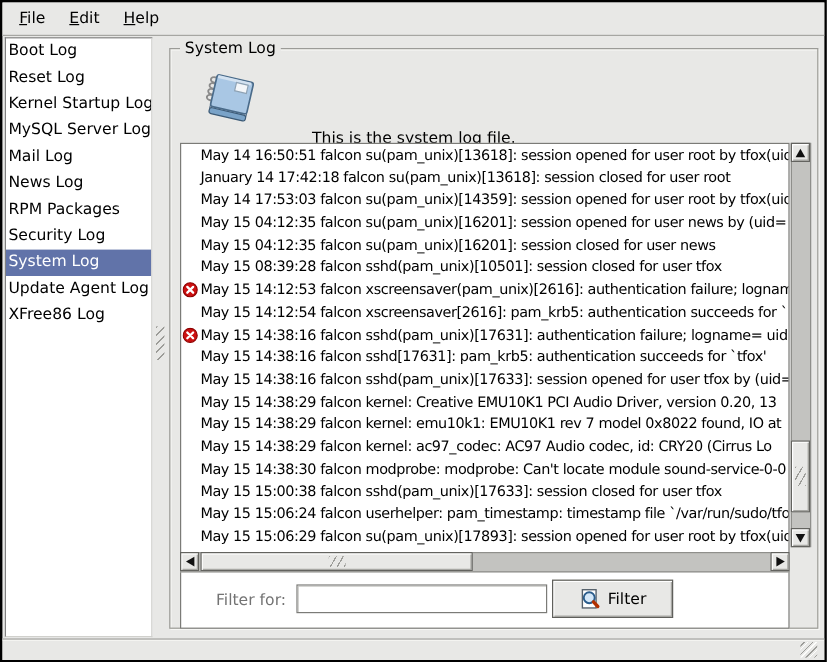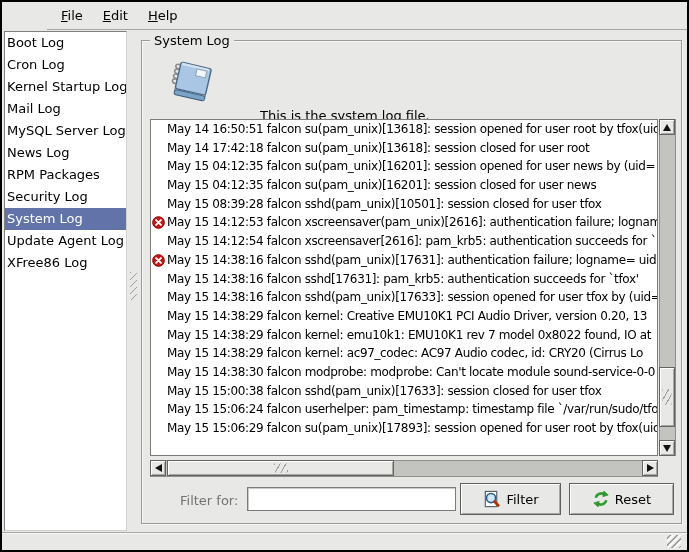--- a/index.html
+++ b/index.html
@@ -8,21 +8,21 @@
 
   .window {
     position:relative; width:689px; height:552px;
     background:#e8e8e6; border:2px solid #000; overflow:hidden;
   }
 
   
   .menubar {
     position:absolute; left:0; top:0; right:0; height:28px;
     display:flex; align-items:center; padding-left:4px;
-    background:#e8e8e6; border-bottom:1px solid #a6a6a2;margin-left:45px;
+    background:#e8e8e6; border-bottom:1px solid #a6a6a2;
   }
   .menu-item {
     font-size:13px; color:#000; padding:4px 10px; cursor:default;
   }
   .menu-item u { text-decoration:underline; }
 
   
   .sidebar {
     position:absolute; left:2px; top:29px; width:123px; height:500px;
     background:#fff; border:1px solid #808080;
@@ -55,21 +55,21 @@
     padding:0 4px; font-size:13px; color:#000;
   }
 
   .book-icon { position:absolute; left:26px; top:18px; width:48px; height:46px; }
   .description {
     position:absolute; left:118px; top:38px; font-size:13px; color:#000;margin-top:29px;
   }
 
   
   .log-list {
-    position:absolute; left:8px; top:78px; width:508px; height:337px;
+    position:absolute; left:8px; top:78px; width:508px; height:405px;
     background:#fff; border:1px solid #7b7b77; overflow:hidden;
   }
   .log-row {
     position:relative; height:18.7px; line-height:18.7px;
     padding-left:16px; white-space:nowrap; overflow:hidden;
     font-size:12px; letter-spacing:-0.35px; color:#000;
   }
   .log-row .err-ico { display:none; position:absolute; left:1px; top:3px; width:13px; height:13px; }
   .log-row.error .err-ico { display:block; }
 
@@ -145,24 +145,24 @@
   <div class="menubar" id="menubar">
 
   <span class="menu-item"><u>F</u>ile</span>
       <span class="menu-item"><u>E</u>dit</span>
       <span class="menu-item"><u>H</u>elp</span>
     </div>
 
   <div class="sidebar">
 
   <div class="side-item">Boot Log</div>
-      <div class="side-item">Cron Log</div>
+      <div class="side-item">Reset Log</div>
       <div class="side-item">Kernel Startup Log</div>
+      <div class="side-item">MySQL Server Log</div>
       <div class="side-item">Mail Log</div>
-      <div class="side-item">MySQL Server Log</div>
       <div class="side-item">News Log</div>
       <div class="side-item">RPM Packages</div>
       <div class="side-item">Security Log</div>
       <div class="side-item selected">System Log</div>
       <div class="side-item">Update Agent Log</div>
       <div class="side-item">XFree86 Log</div>
     </div>
 
   <div class="gutter">
     <span class="grip"></span>
@@ -188,21 +188,25 @@
     <div class="description">This is the system log file.</div>
 
     <div class="log-list">
 
     <div class="log-row">
           
           <span class="log-text">May 14 16:50:51 falcon su(pam_unix)[13618]: session opened for user root by tfox(uid</span>
         </div>
         <div class="log-row">
           
-          <span class="log-text">May 14 17:42:18 falcon su(pam_unix)[13618]: session closed for user root</span>
+          <span class="log-text">January 14 17:42:18 falcon su(pam_unix)[13618]: session closed for user root</span>
+        </div>
+        <div class="log-row">
+          
+          <span class="log-text">May 14 17:53:03 falcon su(pam_unix)[14359]: session opened for user root by tfox(uid</span>
         </div>
         <div class="log-row">
           
           <span class="log-text">May 15 04:12:35 falcon su(pam_unix)[16201]: session opened for user news by (uid=</span>
         </div>
         <div class="log-row">
           
           <span class="log-text">May 15 04:12:35 falcon su(pam_unix)[16201]: session closed for user news</span>
         </div>
         <div class="log-row">
@@ -288,28 +292,19 @@
     <label class="filter-label">Filter for:</label>
     <input class="filter-input" type="text" value="" style="">
     <div class="btn btn-filter">
       <svg width="19" height="19" viewBox="0 0 20 20">
         <rect x="3.5" y="1.5" width="12" height="16" fill="#fff" stroke="#55606b" stroke-width="1.2"></rect>
         <circle cx="9.5" cy="8.5" r="4.8" fill="#cfe4f7" fill-opacity="0.9" stroke="#2b5d8c" stroke-width="1.7"></circle>
         <line x1="13.2" y1="12.2" x2="17" y2="16.2" stroke="#b23000" stroke-width="3" stroke-linecap="round"></line>
       </svg>
       <span>Filter</span>
     </div>
-    <div class="btn btn-reset">
-      <svg width="18" height="18" viewBox="0 0 20 20">
-        <path d="M4.2 8.6 A6.2 6.2 0 0 1 14.2 5.2" fill="none" stroke="#2f9e2f" stroke-width="2.8"></path>
-        <polygon points="13.2,1.2 18,5.6 12,7.4" fill="#2f9e2f" stroke="#1d7a1d" stroke-width="0.6"></polygon>
-        <path d="M15.8 11.4 A6.2 6.2 0 0 1 5.8 14.8" fill="none" stroke="#2f9e2f" stroke-width="2.8"></path>
-        <polygon points="6.8,18.8 2,14.4 8,12.6" fill="#2f9e2f" stroke="#1d7a1d" stroke-width="0.6"></polygon>
-      </svg>
-      <span>Reset</span>
-    </div>
   </div>
 
   <div class="statusbar">
     <div class="resize-grip"></div>
   </div>
 
 </div>
 
 </body></html>

